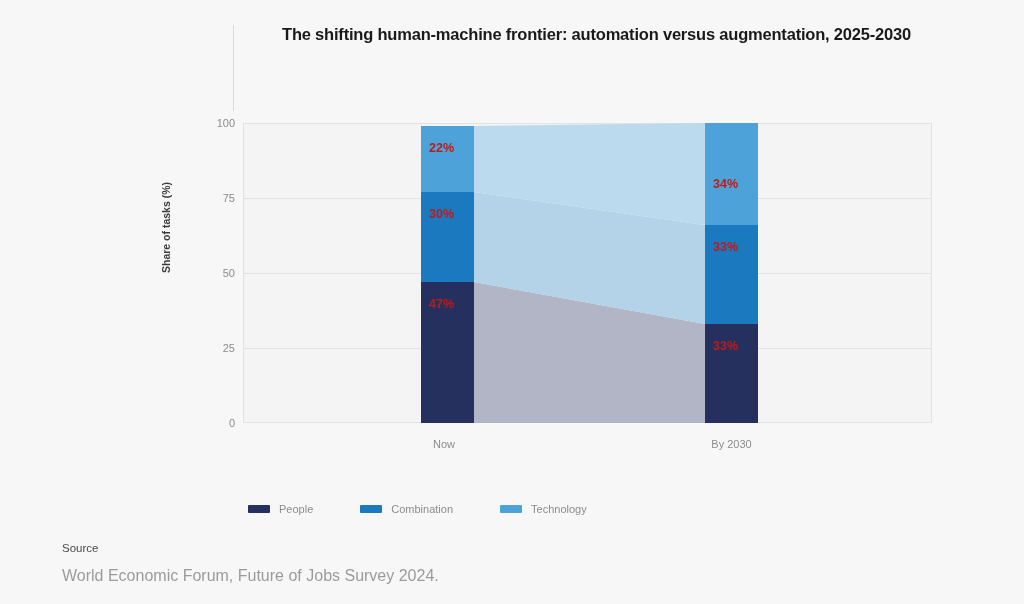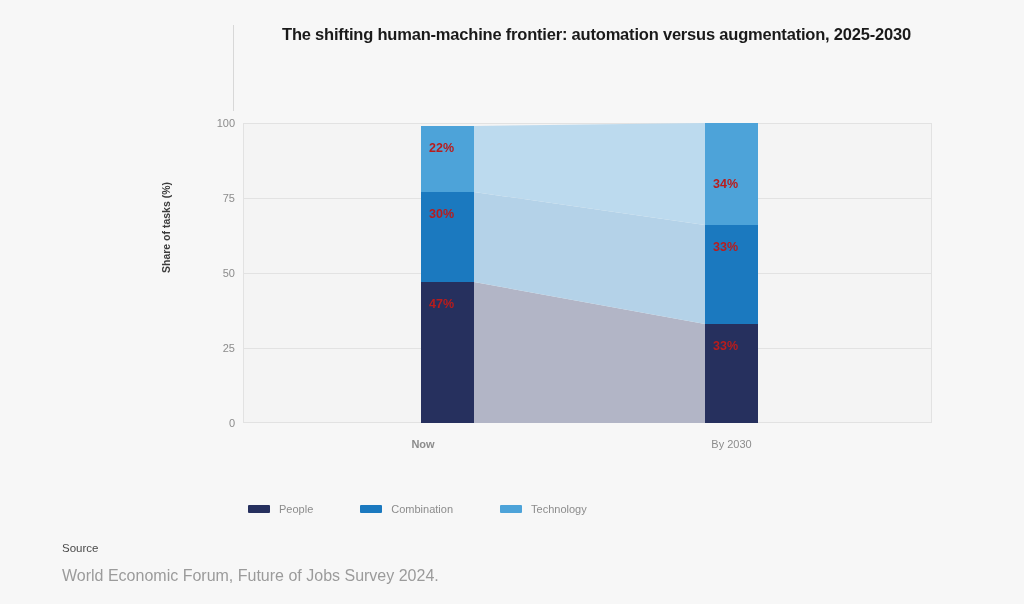--- a/index.html
+++ b/index.html
@@ -174,21 +174,21 @@
 
   <div id="ytick-labels">
       <div class="ytick-label" style="left: 189px; top: 423px;">0</div>
       <div class="ytick-label" style="left: 189px; top: 348px;">25</div>
       <div class="ytick-label" style="left: 189px; top: 273px;">50</div>
       <div class="ytick-label" style="left: 189px; top: 198px;">75</div>
       <div class="ytick-label" style="left: 189px; top: 123px;">100</div>
     </div>
 
   <div id="xtick-labels">
-      <div class="xtick-label" style="left: 423px; font-weight: bold;">Now</div>
+      <div class="xtick-label" style="left: 444px;">Now</div>
       <div class="xtick-label" style="left: 731.5px;">By 2030</div>
     </div>
 
   <div class="plot-wrap">
     <div class="plot-frame"></div>
     <div id="gridlines">
         <div class="gridline" style="top: 225px;"></div>
         <div class="gridline" style="top: 150px;"></div>
         <div class="gridline" style="top: 75px;"></div>
       </div>

